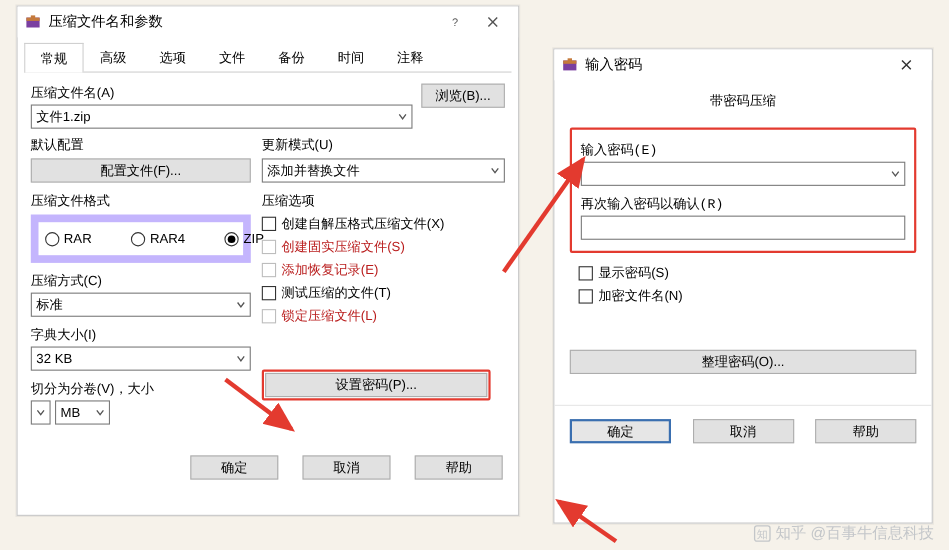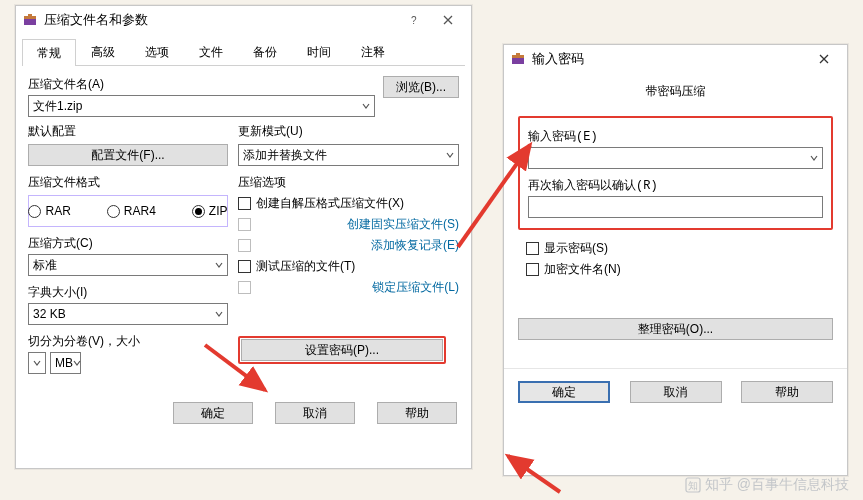--- a/index.html
+++ b/index.html
@@ -29,30 +29,30 @@
   .label{margin-bottom:2px;}
   .fieldset-title{margin-bottom:4px;}
   
   .archiveRow{display:flex;align-items:flex-end;margin-bottom:6px;}
   .archiveRow .col1{flex:1;}
   .archiveRow .browse{margin-left:8px;}
   .cols{display:flex;margin-top:6px;}
   .colL{width:200px;}
   .colR{flex:1;margin-left:10px;}
   .box{margin-bottom:8px;}
-  .radios{display:flex;align-items:center;height:30px;border:1px solid #c4b5fd;padding:0 6px;justify-content:center;gap:36px;}
+  .radios{display:flex;align-items:center;height:30px;border:7px solid #c4b5fd;padding:0 6px;justify-content:space-between;gap:36px;}
   .radio{display:flex;align-items:center;}
   .radio .circ{width:13px;height:13px;border:1px solid #333;border-radius:50%;margin-right:4px;box-sizing:border-box;position:relative;}
   .radio.checked .circ:after{content:"";position:absolute;left:2px;top:2px;width:7px;height:7px;border-radius:50%;background:#000;}
   .chk{display:flex;align-items:center;margin-bottom:4px;}
   .chk .sq{width:13px;height:13px;border:1px solid #333;margin-right:5px;box-sizing:border-box;position:relative;flex:none;}
-  .chk.disabled{color:#0369a1;justify-content:space-between;}
+  .chk.disabled{color:#b91c1c;}
   .chk.disabled .sq{border-color:#bdbdbd;}
   .volRow{display:flex;align-items:center;}
-  .volRow .unit{width:31px;margin-left:4px;}
+  .volRow .unit{width:50px;margin-left:4px;}
   .setpw{margin-top:2px;width:202px;}
   .redbox{border:2px solid #e33a2f;border-radius:2px;padding:1px;}
   .okrow{display:flex;justify-content:flex-end;gap:22px;padding:12px 14px 0 0;margin-top:8px;}
   .okrow .btn{width:80px;}
   
   .w2 .head{height:28px;display:flex;align-items:center;padding:0 6px;}
   .w2 .sub{display:block;text-align:center;padding:10px 0 6px;}
   .pwGroup{margin:10px 14px 0 14px;border:2px solid #e33a2f;border-radius:2px;padding:8px 8px 10px 8px;font-family:Liberation Mono, monospace;}
   .pwGroup .label{margin-top:2px;}
   .pwGroup .select,.pwGroup .input{width:100%;margin-top:2px;}

